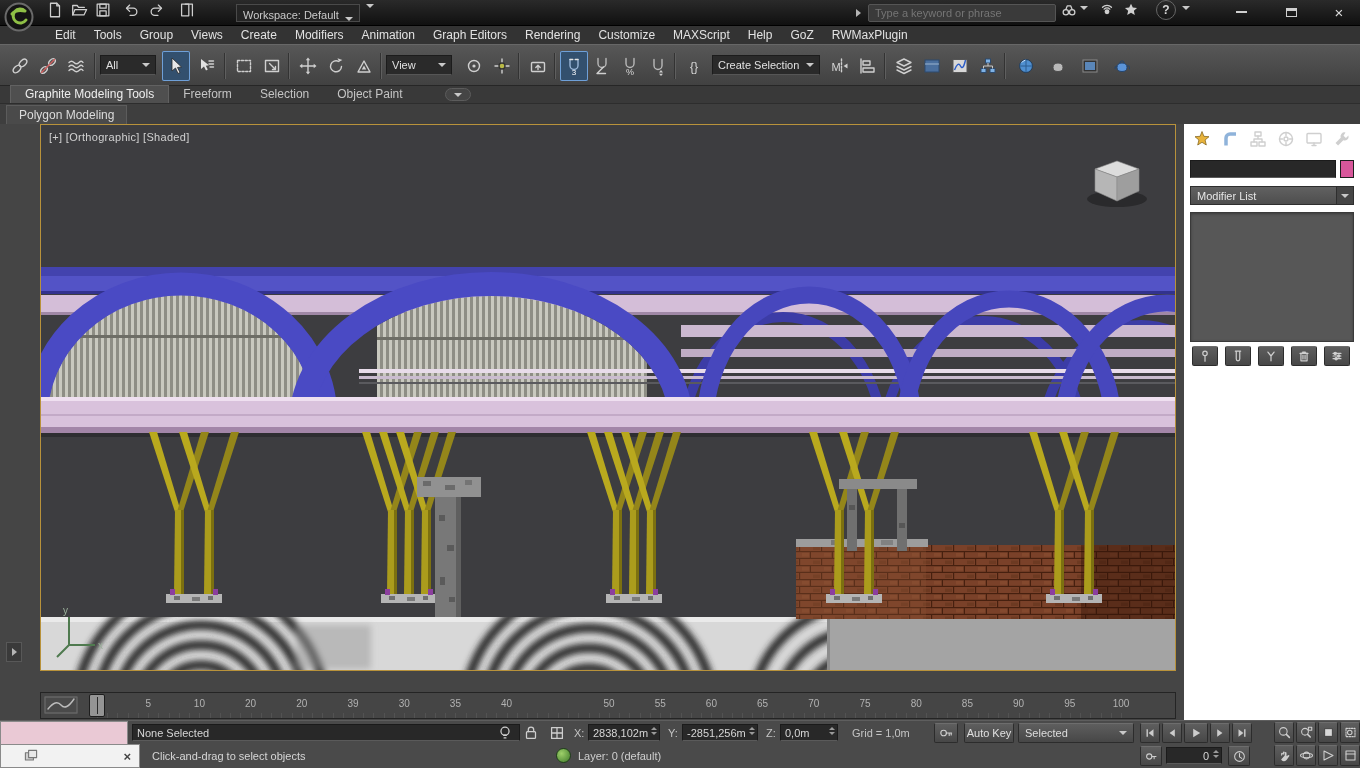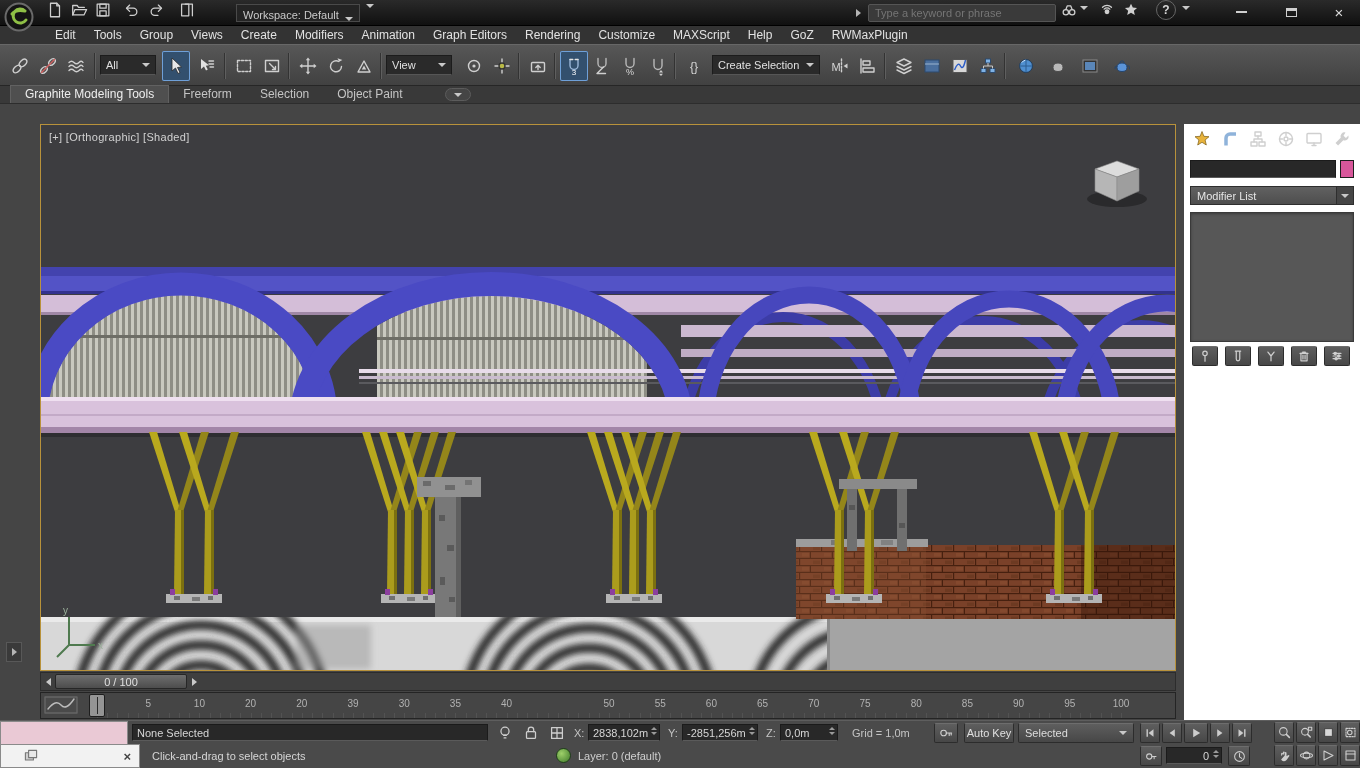--- a/index.html
+++ b/index.html
@@ -400,20 +400,23 @@
 
   <div id="ribbontabs" class="abs">
     <span class="rtab active">Graphite Modeling Tools</span>
     <span class="rtab">Freeform</span>
     <span class="rtab">Selection</span>
     <span class="rtab">Object Paint</span>
     <span style="margin-left:28px;display:flex;align-items:center;gap:2px;padding:0 8px;height:13px;margin-bottom:2px;background:#454545;border:1px solid #5c5c5c;border-radius:7px">
         <span class="caret"></span>
       </span>
   </div>
+  <div id="polyrow" class="abs">
+    <span id="polytab">Polygon Modeling</span>
+  </div>
 
   <div id="vp" class="abs">
     <svg width="1134" height="545" viewBox="0 0 1134 545">
       <defs>
         <pattern id="corr" width="6" height="8" patternUnits="userSpaceOnUse">
           <rect width="6" height="8" fill="#c9c9bf"></rect>
             <rect x="3" width="3" height="8" fill="#8e8e85"></rect>
         </pattern>
         <pattern id="brick" width="22" height="14" patternUnits="userSpaceOnUse">
           <rect width="22" height="14" fill="#7a4129"></rect>
@@ -606,31 +609,20 @@
         <polygon points="1098,44 1076,52 1076,76 1098,66" fill="#9e9e9e" stroke="#8a8a8a" stroke-width=".6"></polygon>
       </g>
     </svg>
     <div id="vp-label">[+] [Orthographic] [Shaded]</div>
   </div>
 
   <div class="abs" style="left:6px;top:642px;width:16px;height:20px;background:#3a3a3a;border:1px solid #585858;display:flex;align-items:center;justify-content:center">
     <div style="width:0;height:0;border-top:4px solid transparent;border-bottom:4px solid transparent;border-left:5px solid #b5b5b5"></div>
   </div>
 
-  <div id="timeslider" class="abs">
-    <div class="ts-arrow" style="left:2px">
-        <div style="width:0;height:0;border-top:4px solid transparent;border-bottom:4px solid transparent;border-right:5px solid #c9c9c9"></div>
-      </div>
-    <div id="ts-handle">
-        <span>0 / 100</span>
-      </div>
-    <div class="ts-arrow" style="left:148px">
-        <div style="width:0;height:0;border-top:4px solid transparent;border-bottom:4px solid transparent;border-left:5px solid #c9c9c9"></div>
-      </div>
-  </div>
   <div id="ruler" class="abs">
     <div id="minicurve"><svg class="i" width="36" height="20" viewBox="0 0 36 20">
           <rect x="2" y="2" width="32" height="16" fill="#4a4a4a" stroke="#666"></rect>
           <path d="M5 14 q8 -10 13 -4 t13 -6" stroke="#bcbcbc"></path>
         </svg></div>
     <div id="ruler-ticks">
         <span class="tick" style="left: 56px;">0</span>
         <span class="tick" style="left: 107.2px;">5</span>
         <span class="tick" style="left: 158.4px;">10</span>
         <span class="tick" style="left: 209.6px;">20</span>
@@ -650,21 +642,21 @@
         <span class="tick" style="left: 926.4px; text-align: right;">85</span>
         <span class="tick" style="left: 977.6px;">90</span>
         <span class="tick" style="left: 1028.8px;">95</span>
         <span class="tick" style="left: 1080px;">100</span>
       </div>
     <div id="ruler-marker"></div>
   </div>
 
   <div id="status1" class="abs">
     <div id="macro-line"></div>
-    <div class="sfield sunken" style="left:132px;width:356px">
+    <div class="sfield sunken" style="left:132px;width:388px">
         <span>None Selected</span>
       </div>
     <div class="abs" style="left:496px;top:3px"><svg class="i" width="18" height="18" viewBox="0 0 20 20">
           <circle cx="10" cy="8" r="4.5"></circle>
           <path d="M8.5 12.5 h3 M9 15.5 h2"></path>
         </svg></div>
     <div class="abs" style="left:522px;top:3px"><svg class="i" width="18" height="18" viewBox="0 0 20 20">
           <rect x="5" y="8.5" width="10" height="7.5" rx="1"></rect>
           <path d="M7 8.5 V6.5 a3 3 0 0 1 6 0 V8.5"></path>
         </svg></div>

